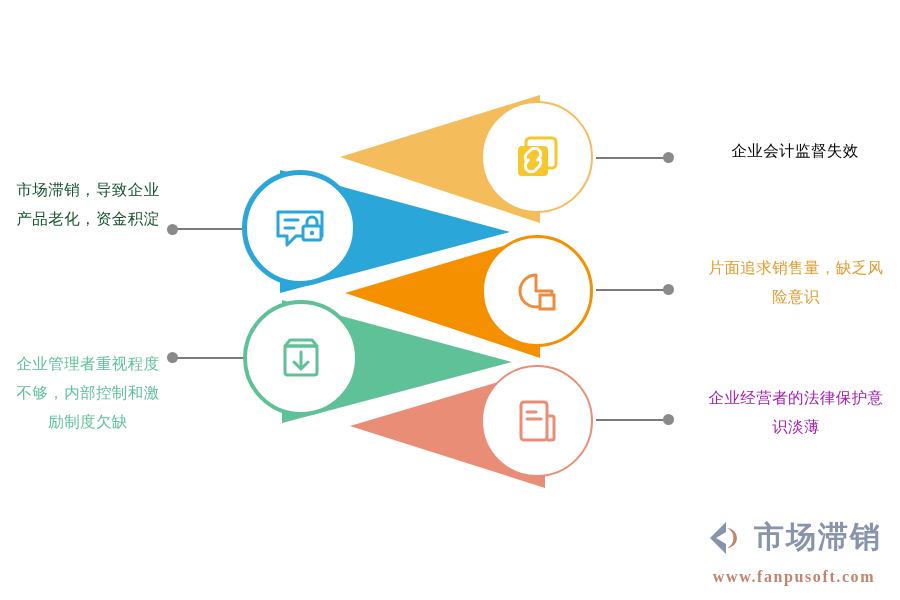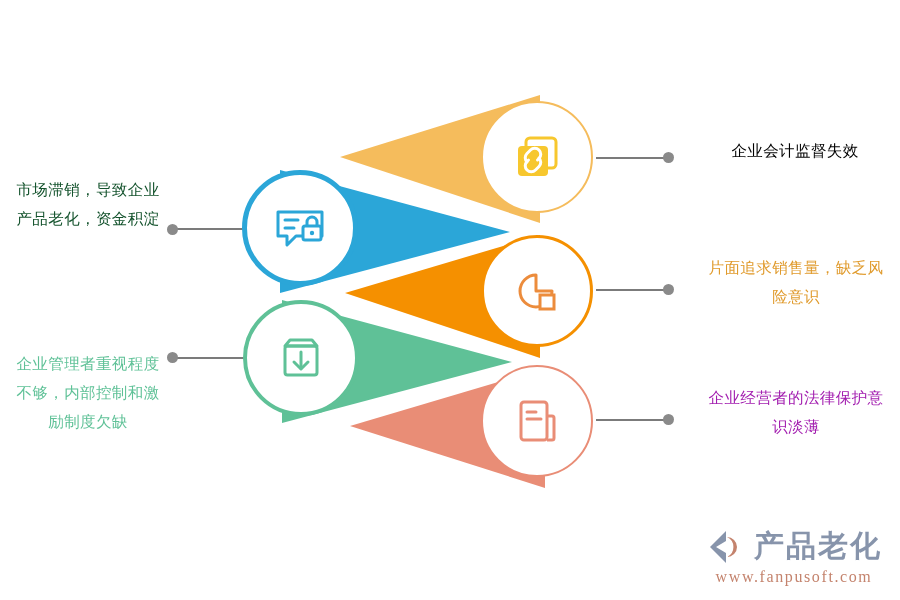--- a/index.html
+++ b/index.html
@@ -83,24 +83,24 @@
   #logo-name {
     font-size: 30px;
     font-weight: bold;
     color: #8794ab;
     letter-spacing: 2px;
     margin-left: 6px;
   }
   #logo-url {
     font-family: "Liberation Serif", "DejaVu Serif", serif;
     font-size: 16px;
-    font-weight: normal;
+    font-weight: bold;
     color: #c4836d;
     letter-spacing: 1.6px;
-    margin-top: 1px;
+    margin-top: 10px;
   }
 </style>
 </head>
 <body>
 
 <div id="stage">
 
   <svg class="wedge" style="left:340px; top:95px; width:230px; height:130px;" viewBox="0 0 230 130">
     <polygon points="0,62 200,0 200,128" fill="#f5bc5c"></polygon>
   </svg>
@@ -197,18 +197,18 @@
 
   <div class="label right c-salmon" style="left:698px; top:383px; width:196px;">企业经营者的法律保护意
 识淡薄</div>
 
   <div id="logo">
     <div id="logo-row">
       <svg width="42" height="36" viewBox="0 0 42 36">
         <path d="M4 18 L20 2 L20 12 L10 18 L20 24 L20 34 Z" fill="#8794ab"></path>
         <path d="M21 8 a11 11 0 0 1 0 20 a8 8 0 0 0 0 -20 z" fill="#c4836d"></path>
       </svg>
-      <div id="logo-name">产品老化</div>
+      <div id="logo-name">市场滞销</div>
     </div>
     <div id="logo-url">www.fanpusoft.com</div>
   </div>
 
 </div>
 
 </body></html>

